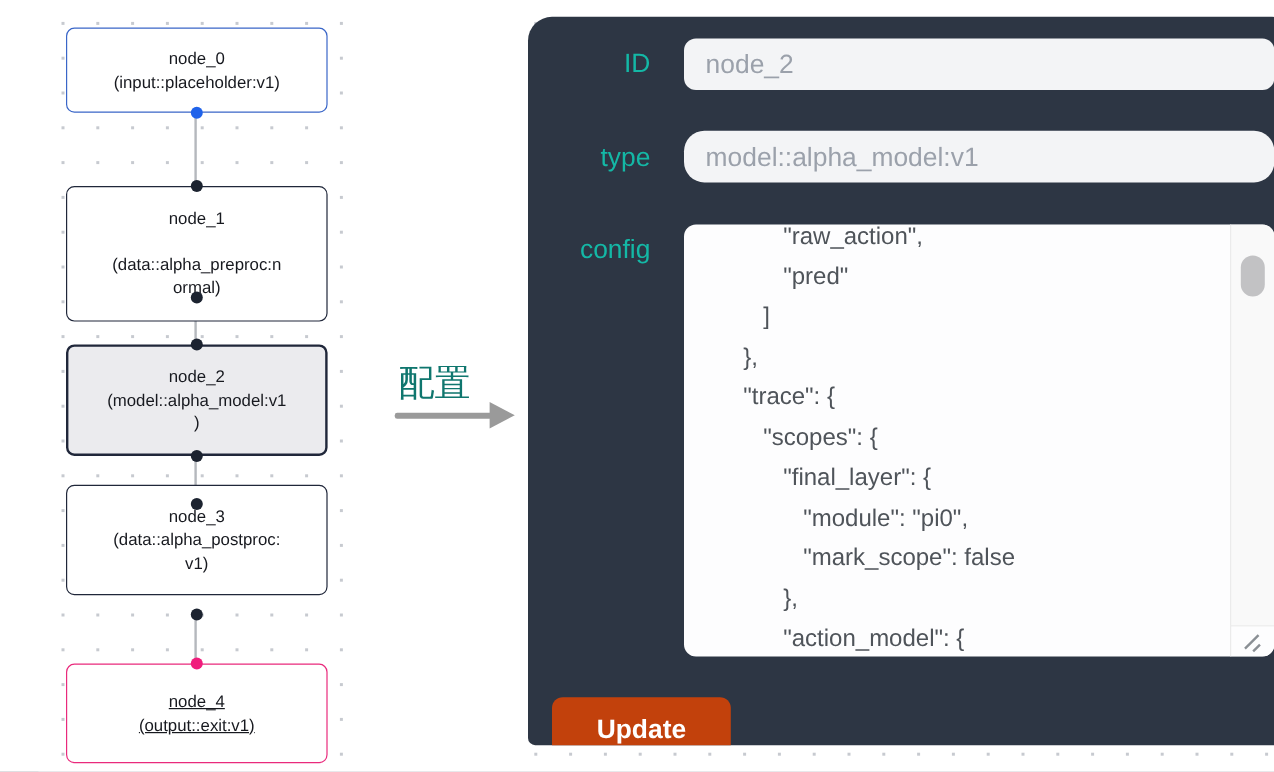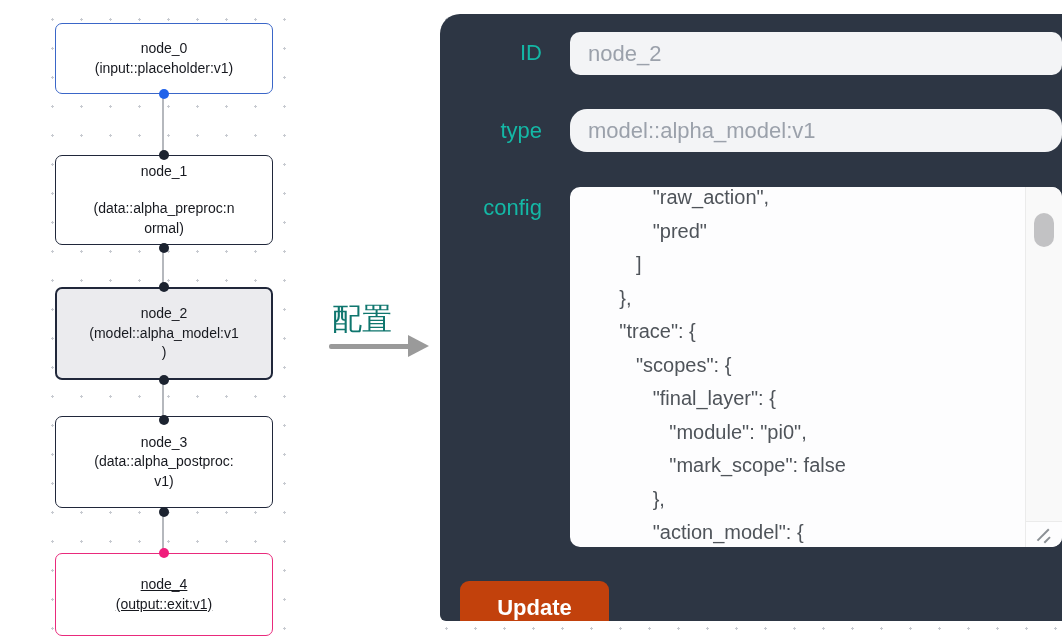--- a/index.html
+++ b/index.html
@@ -14,23 +14,23 @@
   .canvas-left { left:0; width:270px; background-position: 6px 5px; }
   .canvas-right { left:392px; width:670px; background-position: 8px 5px; }
 
   
   .node { position:absolute; left:23px; width:218px; background:#ffffff;
     border:1.5px solid #20273a; border-radius:7px; display:flex; flex-direction:column;
     align-items:center; justify-content:center; text-align:center;
     font-size:14px; line-height:19.5px; color:#17191f; font-weight:500; }
   .node-type { white-space:pre-line; }
   .node-0 { top:23px;  height:71px; border-color:#3a66c8; }
-  .node-1 { top:155px; height:90px;gap:18px; }
+  .node-1 { top:155px; height:113px;gap:18px; }
   .node-2 { top:287px; height:93px; border-width:2px; background:#ebebee; }
-  .node-3 { top:416px; height:92px; }
+  .node-3 { top:404px; height:92px; }
   .node-4 { top:553px; height:83px; border-color:#e92a7c;text-decoration:underline; }
 
   .edge { position:absolute; left:130px; width:2px; background:#b5b8bd; }
   .edge-1 { top:94px;  height:61px; }
   .edge-2 { top:248px; height:39px; }
   .edge-3 { top:380px; height:40px; }
   .edge-4 { top:512px; height:41px; }
 
   .port { position:absolute; left:127px; width:10px; height:10px; border-radius:50%; background:#1c2330; }
   .port-blue { background:#2063ea; }

